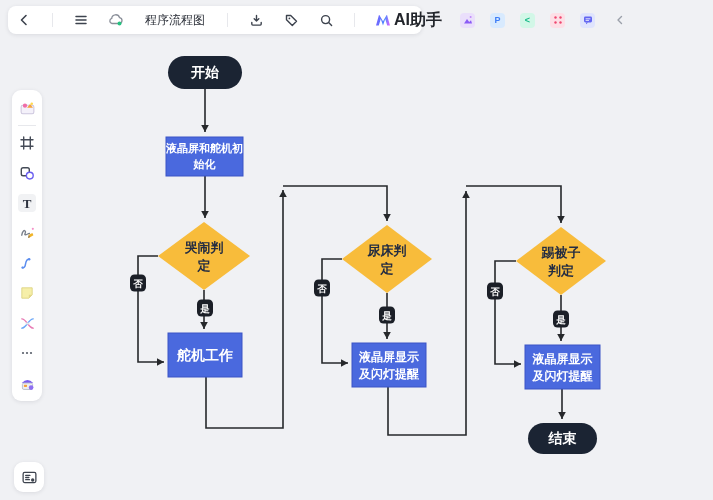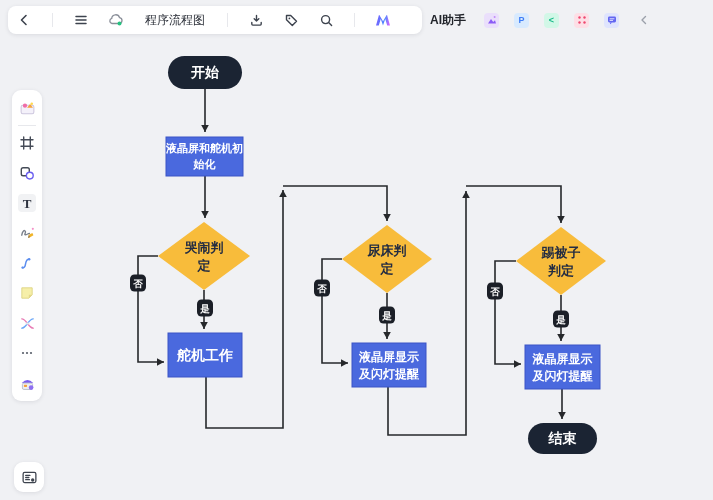--- a/index.html
+++ b/index.html
@@ -10,21 +10,21 @@
   .toolbar{position:absolute;left:8px;top:6px;height:28px;width:402px;z-index:3;
            background:#ffffff;border-radius:8px;display:flex;align-items:center;
            padding:0 6px;gap:15px;box-shadow:0 1px 4px rgba(25,30,50,.10);}
   .tb-btn{display:flex;align-items:center;justify-content:center;min-width:20px;height:22px;
           border-radius:5px;color:#3d434e;flex:0 0 auto;cursor:pointer;}
   .tb-divider{width:1px;height:14px;background:#e7e8ec;margin:0 3px;flex:0 0 auto;}
   .tb-title{font-size:12px;color:#2b2f38;margin:0 4px;white-space:nowrap;}
   .ai-wrap{display:flex;align-items:center;gap:4px;margin:0 3px;flex:0 0 auto;}
   .ai-logo{width:14px;height:11px;background:linear-gradient(100deg,#7b5cff 0%,#4f8bff 60%,#e95cff 100%);
            clip-path:polygon(0% 100%,22% 0%,50% 62%,78% 0%,100% 100%,80% 100%,66% 42%,50% 100%,34% 42%,20% 100%);}
-  .ai-label{font-size:12px;font-weight:700;color:#22252b;white-space:nowrap;margin-left:36px;}
+  .ai-label{font-size:16px;font-weight:700;color:#22252b;white-space:nowrap;}
   .chip{width:15px;height:15px;border-radius:4px;display:flex;align-items:center;justify-content:center;
         font-size:9px;font-weight:700;flex:0 0 auto;cursor:pointer;}
   .chip svg{display:block;}
   
   .sidebar{position:absolute;left:12px;top:90px;width:30px;z-index:3;background:#fff;border-radius:9px;
            padding:9px 0;display:flex;flex-direction:column;align-items:center;gap:12px;
            box-shadow:0 1px 4px rgba(25,30,50,.10);}
   .sb-item{width:18px;height:18px;display:flex;align-items:center;justify-content:center;cursor:pointer;}
   .sb-divider{width:18px;height:1px;background:#e7e8ec;margin:-4px 0;}
   .sb-text{background:#f1f2f4;border-radius:4px;}

